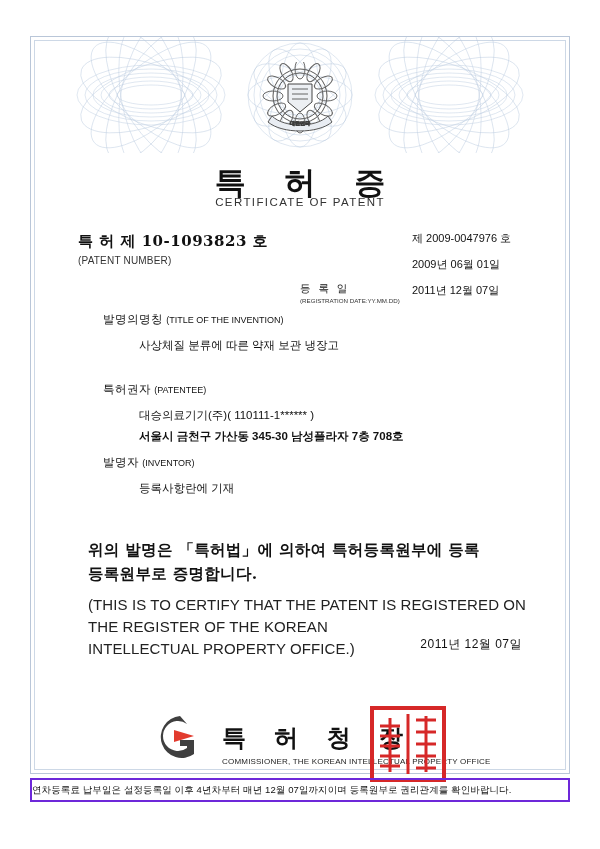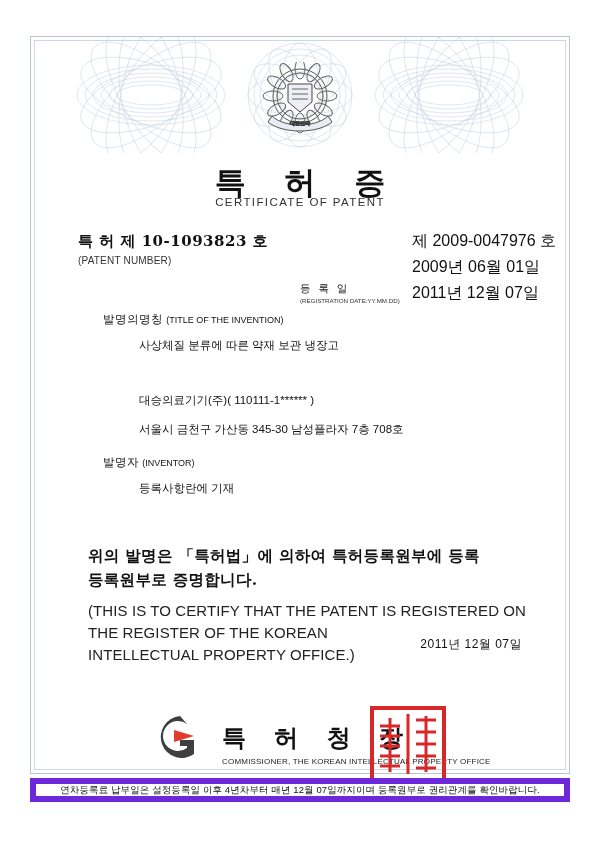--- a/index.html
+++ b/index.html
@@ -129,21 +129,21 @@
     display: block;
     font-size: 6.2px;
     letter-spacing: 0;
     color: #333;
     margin-top: 1px;
   }
   .meta-value {
     position: absolute;
     left: 112px;
     top: 1px;
-    font-size: 16px;
+    font-size: 11px;
     color: #111;
     white-space: nowrap;
   }
 
   
   .sec {
     position: absolute;
     left: 103px;
     width: 430px;
   }
@@ -166,21 +166,20 @@
   #sec-title  { top: 312px; }
   #sec-patentee { top: 382px; }
   #sec-inventor { top: 455px; }
 
   
   .certify {
     position: absolute;
     left: 88px;
     top: 538px;
     width: 440px;
-    margin-top: 6px;
   }
   .certify-kr {
     font-family: "DejaVu Serif", serif;
     font-size: 15.5px;
     font-weight: bold;
     line-height: 1.55;
     color: #111;
     letter-spacing: 0.3px;
   }
   .certify-en {
@@ -237,25 +236,25 @@
     height: 76px;
   }
 
   
   .footer-note {
     position: absolute;
     left: 30px;
     top: 778px;
     width: 540px;
     height: 24px;
-    border: 6px solid #6d28d9;
+    border: 2px solid #6d28d9;
     box-sizing: border-box;
     display: flex;
     align-items: center;
-    justify-content: center;
+    justify-content: flex-start;
     font-size: 9.5px;
     color: #111;
     letter-spacing: 0.1px;
   }
 </style>
 </head>
 <body>
 
 <div class="page">
 
@@ -380,22 +379,26 @@
 
   <div class="sec" id="sec-title">
     <div class="sec-head">
       <span class="kr">발명의명칭</span>
       <span class="en">(TITLE OF THE INVENTION)</span>
     </div>
     <div class="sec-body">사상체질 분류에 따른 약재 보관 냉장고</div>
   </div>
 
   <div class="sec" id="sec-patentee">
+    <div class="sec-head">
+      <span class="kr">특허권자</span>
+      <span class="en">(PATENTEE)</span>
+    </div>
     <div class="sec-body">대승의료기기(주)( 110111-1****** )</div>
-    <div class="sec-body" style="margin-top:10px;">서울시 금천구 가산동 345-30 남성플라자 7층 708호</div>
+    <div class="sec-body" style="margin-top:2px;font-weight:bold;">서울시 금천구 가산동 345-30 남성플라자 7층 708호</div>
   </div>
 
   <div class="sec" id="sec-inventor">
     <div class="sec-head">
       <span class="kr">발명자</span>
       <span class="en">(INVENTOR)</span>
     </div>
     <div class="sec-body">등록사항란에 기재</div>
   </div>
 

